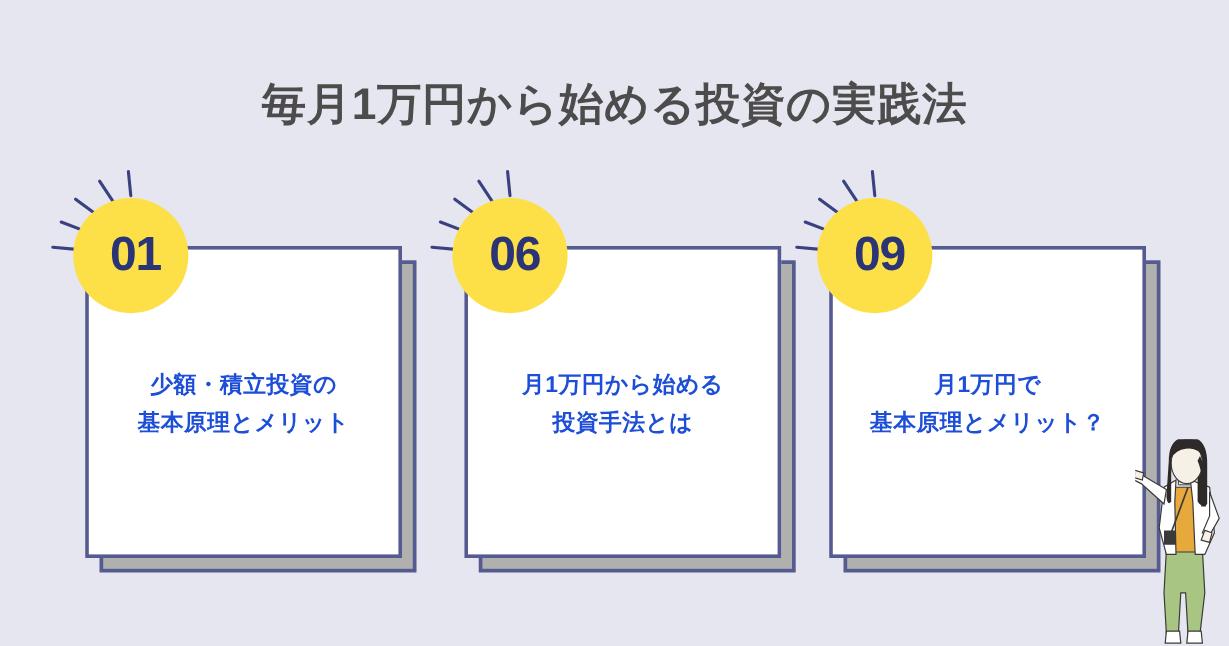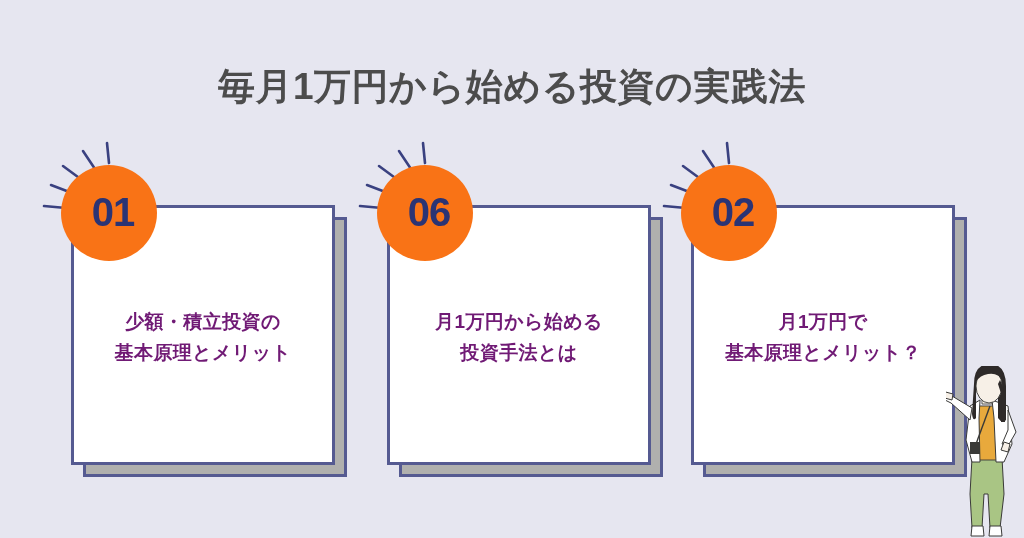--- a/index.html
+++ b/index.html
@@ -48,21 +48,21 @@
     width:264px; height:260px;
     background:#ffffff;
     border:3px solid #555a91;
     display:flex;
     align-items:center;
     justify-content:center;
   }
   .card-text {
     font-size:19px;
     font-weight:700;
-    color:#701a75;
+    color:#1d4ed8;
     line-height:1.62;
     text-align:center;
     letter-spacing:0.4px;
     white-space:pre-line;
     margin-top:6px;
   }
 
   
   .badge-wrap {
     position:absolute;
@@ -73,21 +73,21 @@
     position:absolute;
     left:0; top:0;
     width:132px; height:132px;
     overflow:visible;
   }
   .badge-circle {
     position:absolute;
     left:18px; top:18px;
     width:96px; height:96px;
     border-radius:50%;
-    background:#f97316;
+    background:#fde047;
     display:flex;
     align-items:center;
     justify-content:center;
   }
   .badge-num {
     font-size:40px;
     font-weight:700;
     color:#2b3474;
     letter-spacing:-1px;
     margin-left:8px;
@@ -164,21 +164,21 @@
       <svg class="badge-rays" viewBox="0 0 132 132">
         <g stroke="#3a4180" stroke-width="2.6" stroke-linecap="round">
           <line x1="66" y1="16" x2="64" y2="-4"></line>
           <line x1="52" y1="22" x2="40" y2="4"></line>
           <line x1="39" y1="33" x2="20" y2="19"></line>
           <line x1="29" y1="46" x2="8" y2="38"></line>
           <line x1="23" y1="61" x2="1" y2="59"></line>
         </g>
       </svg>
       <div class="badge-circle">
-        <span class="badge-num">02</span>
+        <span class="badge-num">09</span>
       </div>
     </div>
   </div>
 
   <svg id="illustration" viewBox="0 0 78 172">
 
     <path d="M26 92 L56 92 L58 128 L54 162 L44 162 L42 128 L38 128 L36 162 L26 162 L24 128 Z" fill="#a9c584" stroke="#3a3a38" stroke-width="1"></path>
 
     <path d="M26 160 L37 160 L38 170 L25 170 Z" fill="#ffffff" stroke="#3a3a38" stroke-width="1"></path>
     <path d="M44 160 L55 160 L56 170 L43 170 Z" fill="#ffffff" stroke="#3a3a38" stroke-width="1"></path>

